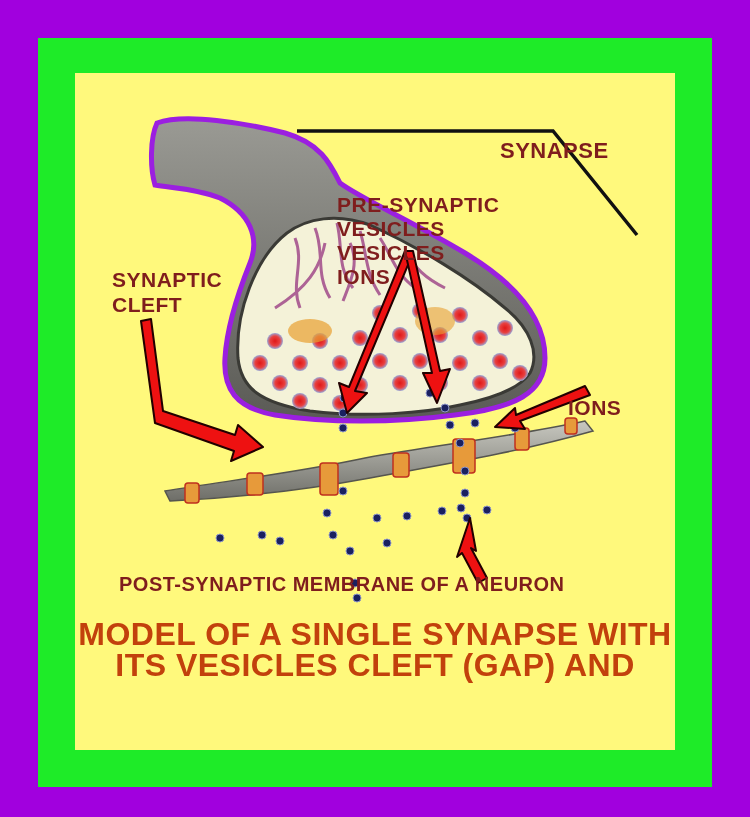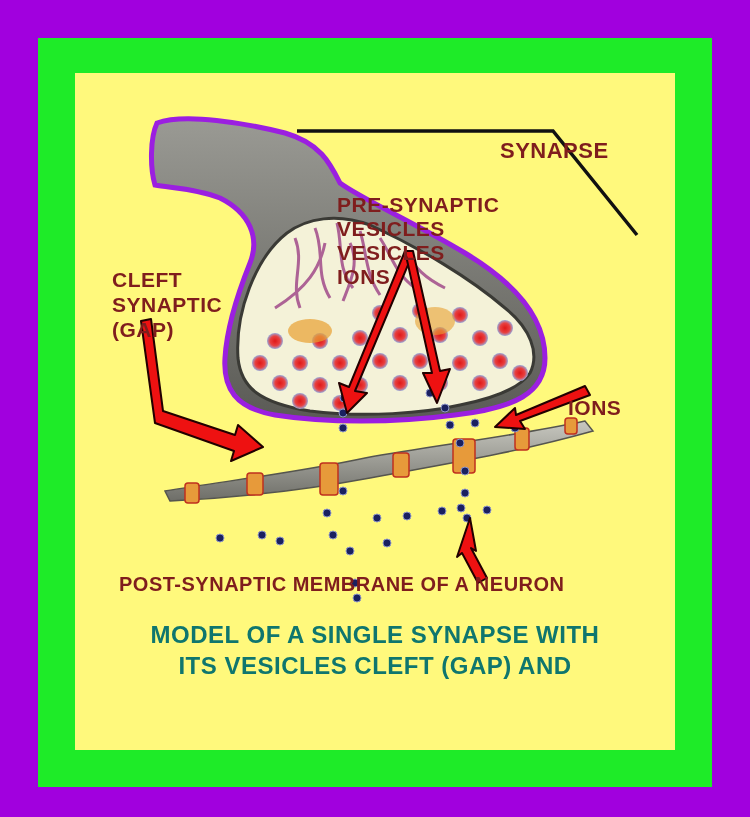--- a/index.html
+++ b/index.html
@@ -10,21 +10,21 @@
   svg.art { position: absolute; left: 0; top: 0; }
   .lbl { position: absolute; font-weight: bold; color: #7f1d1d; line-height: 1; letter-spacing: 0.5px; white-space: nowrap; margin-top: 40px; }
   .synapse-lbl { left: 425px; top: 27px; font-size: 22px; }
   .pre-lbl { left: 262px; top: 80px; font-size: 21px; text-align: left; line-height: 24px; }
   .pre-lbl span { display: block; }
   .cleft-lbl { left: 37px; top: 154px; font-size: 21px; line-height: 25px; }
   .cleft-lbl span { display: block; }
   .ions-lbl { left: 493px; top: 284px; font-size: 21px; }
   .post-lbl { left: 44px; top: 461px; font-size: 20px; }
   .caption { position: absolute; left: 0; width: 600px; top: 546px; text-align: center; font-weight: bold;
-             font-size: 24px; line-height: 31px; color: #0f766e; letter-spacing: 0.5px; }
+             font-size: 32px; line-height: 31px; color: #c2410c; letter-spacing: 0.5px; }
   .caption span { display: block; }
 </style>
 </head>
 <body>
 
 <div class="green">
 </div>
 <div class="yellow">
   <svg class="art" width="600" height="677" viewBox="0 0 600 677">
     <defs>
@@ -152,23 +152,22 @@
   </svg>
 
   <div class="lbl synapse-lbl">SYNAPSE</div>
   <div class="lbl pre-lbl">
     <span>PRE-SYNAPTIC</span>
     <span>VESICLES</span>
     <span>VESICLES</span>
     <span style="padding-right:14px">IONS</span>
   </div>
   <div class="lbl cleft-lbl">
+    <span>SYNAPTIC</span>
     <span>CLEFT</span>
-    <span>SYNAPTIC</span>
-    <span>(GAP)</span>
   </div>
   <div class="lbl ions-lbl">IONS</div>
   <div class="lbl post-lbl">POST-SYNAPTIC MEMBRANE OF A NEURON</div>
 
   <div class="caption">
     <span>MODEL OF A SINGLE SYNAPSE WITH</span>
     <span>ITS VESICLES CLEFT (GAP) AND</span>
   </div>
 </div>
 

